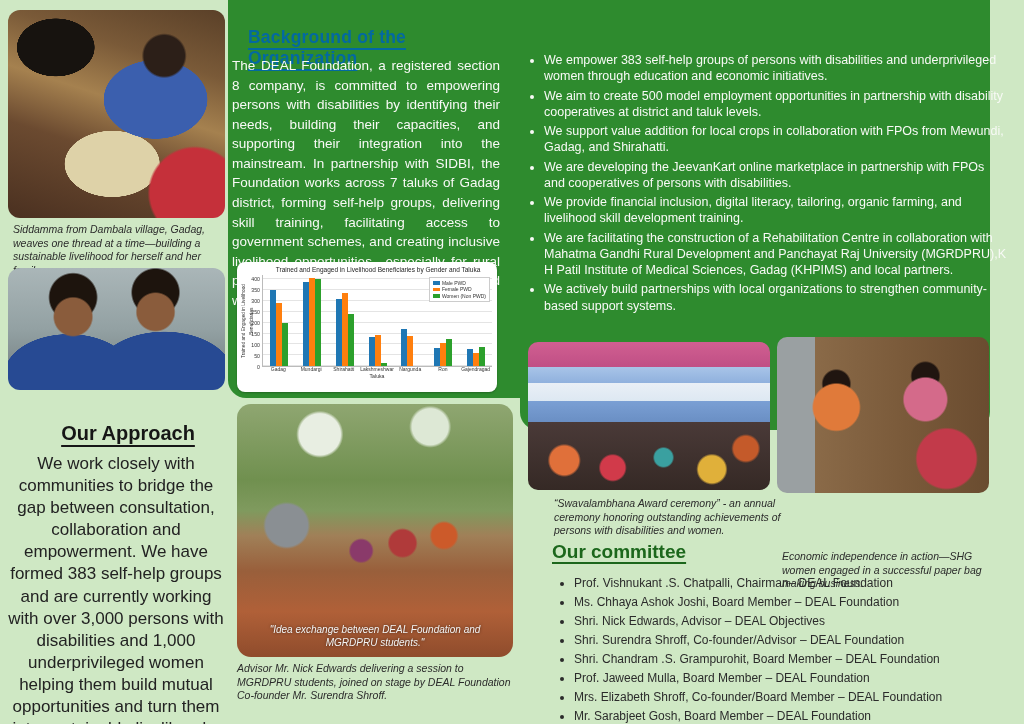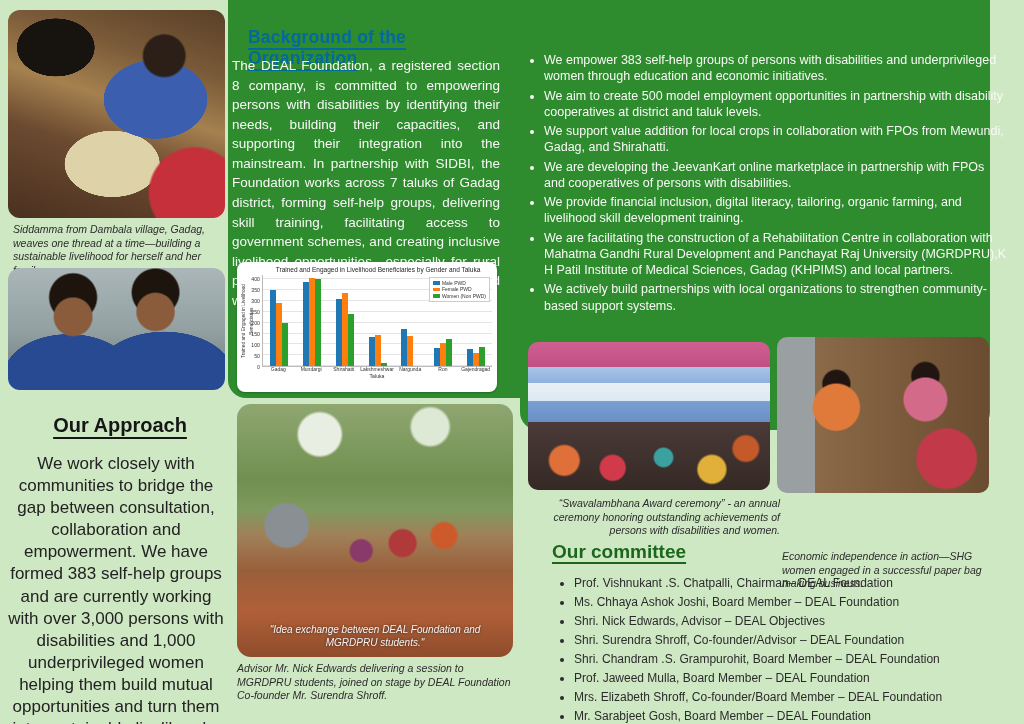--- a/index.html
+++ b/index.html
@@ -29,21 +29,21 @@
   .cap1{left:13px;top:223px;width:212px;}
   .photo2{left:8px;top:268px;width:217px;height:122px;
     background:
       radial-gradient(circle at 30% 40%, #8a5c3c 0 11%, rgba(0,0,0,0) 12%),
       radial-gradient(circle at 68% 36%, #8a5c3c 0 11%, rgba(0,0,0,0) 12%),
       radial-gradient(circle at 30% 24%, #1d140d 0 13%, rgba(0,0,0,0) 14%),
       radial-gradient(circle at 68% 20%, #1d140d 0 13%, rgba(0,0,0,0) 14%),
       radial-gradient(ellipse 30% 34% at 28% 88%, #274a93 0 99%, rgba(0,0,0,0) 100%),
       radial-gradient(ellipse 32% 36% at 72% 88%, #274a93 0 99%, rgba(0,0,0,0) 100%),
       linear-gradient(180deg, #aab6b8 0%, #93a1a3 50%, #6e7a7c 100%);}
-  .approach-title{position:absolute;left:0;top:410px;width:232px;margin:4px;text-align:center;color:#161616;
+  .approach-title{position:absolute;left:0;top:410px;width:232px;margin:12px;text-align:center;color:#161616;
     font-size:20px;font-weight:700;text-decoration:underline;text-underline-offset:5px;text-decoration-thickness:2px;}
   .approach-body{position:absolute;left:5px;top:453px;width:222px;margin:0;text-align:center;
     color:#222;font-size:17px;line-height:1.3;}
 
   
   .bg-title{left:232px;top:11px;width:270px;}
   .bg-body{left:232px;top:56px;width:268px;}
 
   .chart-card{position:absolute;left:237px;top:262px;width:260px;height:130px;background:#ffffff;
     border-radius:8px;box-shadow:0 1px 2px rgba(0,0,0,.25);padding:3px 5px 2px 3px;box-sizing:border-box;}
@@ -94,21 +94,21 @@
       radial-gradient(circle at 90% 72%, #c45a2a 0 5%, rgba(0,0,0,0) 6%),
       linear-gradient(180deg, #d05f91 0%, #c04f85 17%, #a8c4e8 17%, #8fb0dd 28%, #e9eff6 28%, #dde8f2 40%, #7a9fd4 40%, #6a8fc4 54%, #4a3a38 54%, #352925 100%);}
   .photo5{left:777px;top:337px;width:212px;height:156px;border-radius:10px;
     background:
       radial-gradient(circle at 28% 45%, #e07a3a 0 13%, rgba(0,0,0,0) 14%),
       radial-gradient(circle at 70% 40%, #d46a8a 0 12%, rgba(0,0,0,0) 13%),
       radial-gradient(circle at 80% 78%, #c23a4a 0 14%, rgba(0,0,0,0) 15%),
       radial-gradient(circle at 28% 30%, #201510 0 7%, rgba(0,0,0,0) 8%),
       radial-gradient(circle at 70% 25%, #201510 0 7%, rgba(0,0,0,0) 8%),
       linear-gradient(90deg, #9aa0a2 0 18%, #8a6a48 18%, #7a5a3a 60%, #6a4c30 100%);}
-  .cap4{left:530px;top:497px;width:250px;text-align:right;}
+  .cap4{left:554px;top:497px;width:250px;}
   .cap5{left:782px;top:506px;width:212px;margin-top:44px;}
 
   .committee-title{position:absolute;left:552px;top:541px;margin:0;color:#1c671c;font-size:19px;font-weight:700;
     text-decoration:underline;text-underline-offset:4px;text-decoration-thickness:2px;}
   .committee-list{position:absolute;left:558px;top:577px;width:440px;margin:0;padding:0 0 0 16px;
     color:#2b2b2b;font-size:12px;line-height:1.12;}
   .committee-list li{margin-bottom:5.5px;}
 </style>
 </head>
 <body>

